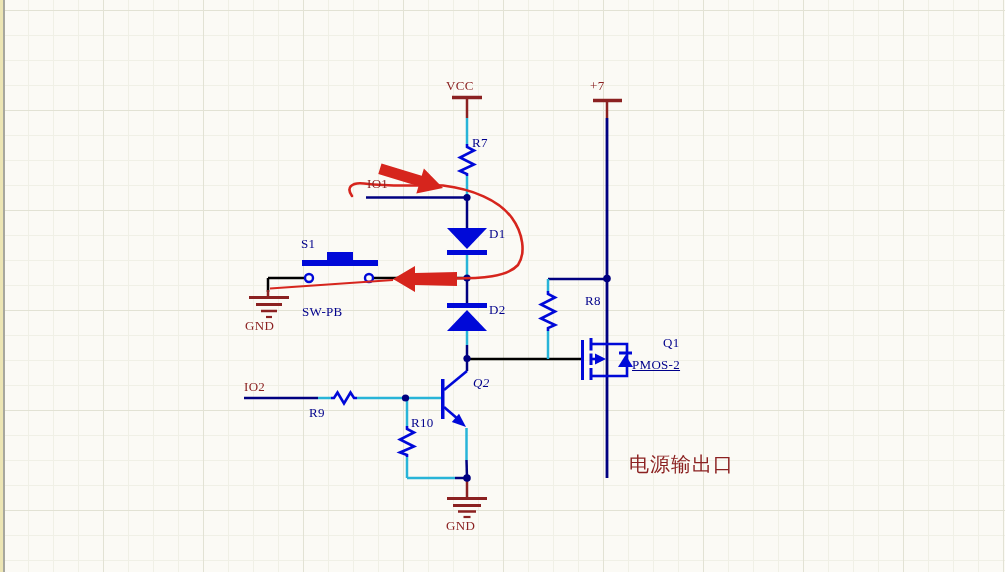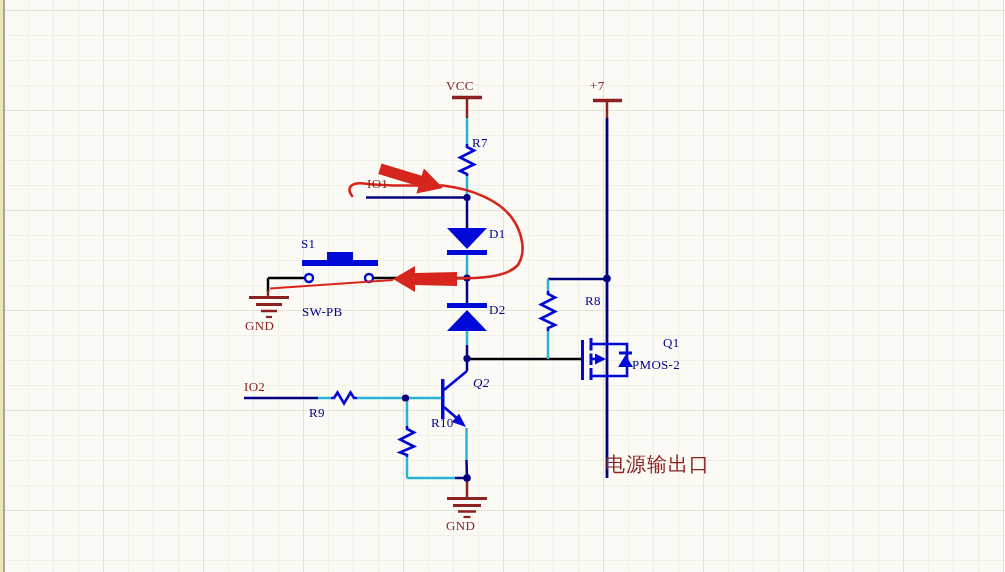--- a/index.html
+++ b/index.html
@@ -168,21 +168,21 @@
   <span class="lbl maroon" style="left:590px;top:79px;">+7</span>
   <span class="lbl navy" style="left:472px;top:136px;">R7</span>
   <span class="lbl maroon" style="left:367px;top:177px;text-align:center;">IO1</span>
   <span class="lbl navy" style="left:489px;top:227px;">D1</span>
   <span class="lbl navy" style="left:301px;top:237px;">S1</span>
   <span class="lbl navy" style="left:302px;top:285px;margin-top:20px;">SW-PB</span>
   <span class="lbl maroon" style="left:245px;top:319px;">GND</span>
   <span class="lbl navy" style="left:489px;top:303px;">D2</span>
   <span class="lbl navy" style="left:551px;top:294px;margin-left:34px;">R8</span>
   <span class="lbl navy" style="left:632px;top:336px;margin-left:31px;">Q1</span>
-  <span class="lbl navy" style="left:632px;top:358px;">PMOS-2</span>
+  <span class="lbl navy" style="left:632px;top:358px;text-decoration:underline;">PMOS-2</span>
   <span class="lbl maroon" style="left:244px;top:380px;">IO2</span>
   <span class="lbl navy" style="left:309px;top:406px;">R9</span>
   <span class="lbl navy" style="left:473px;top:376px;font-style:italic;">Q2</span>
-  <span class="lbl navy" style="left:411px;top:416px;margin-left:20px;">R10</span>
+  <span class="lbl navy" style="left:411px;top:416px;">R10</span>
   <span class="lbl maroon" style="left:446px;top:519px;">GND</span>
-  <span class="lbl maroon cn" style="left:605px;top:454px;">电源输出口</span>
+  <span class="lbl maroon cn" style="left:629px;top:454px;">电源输出口</span>
 
 </div>
 
 </body></html>

